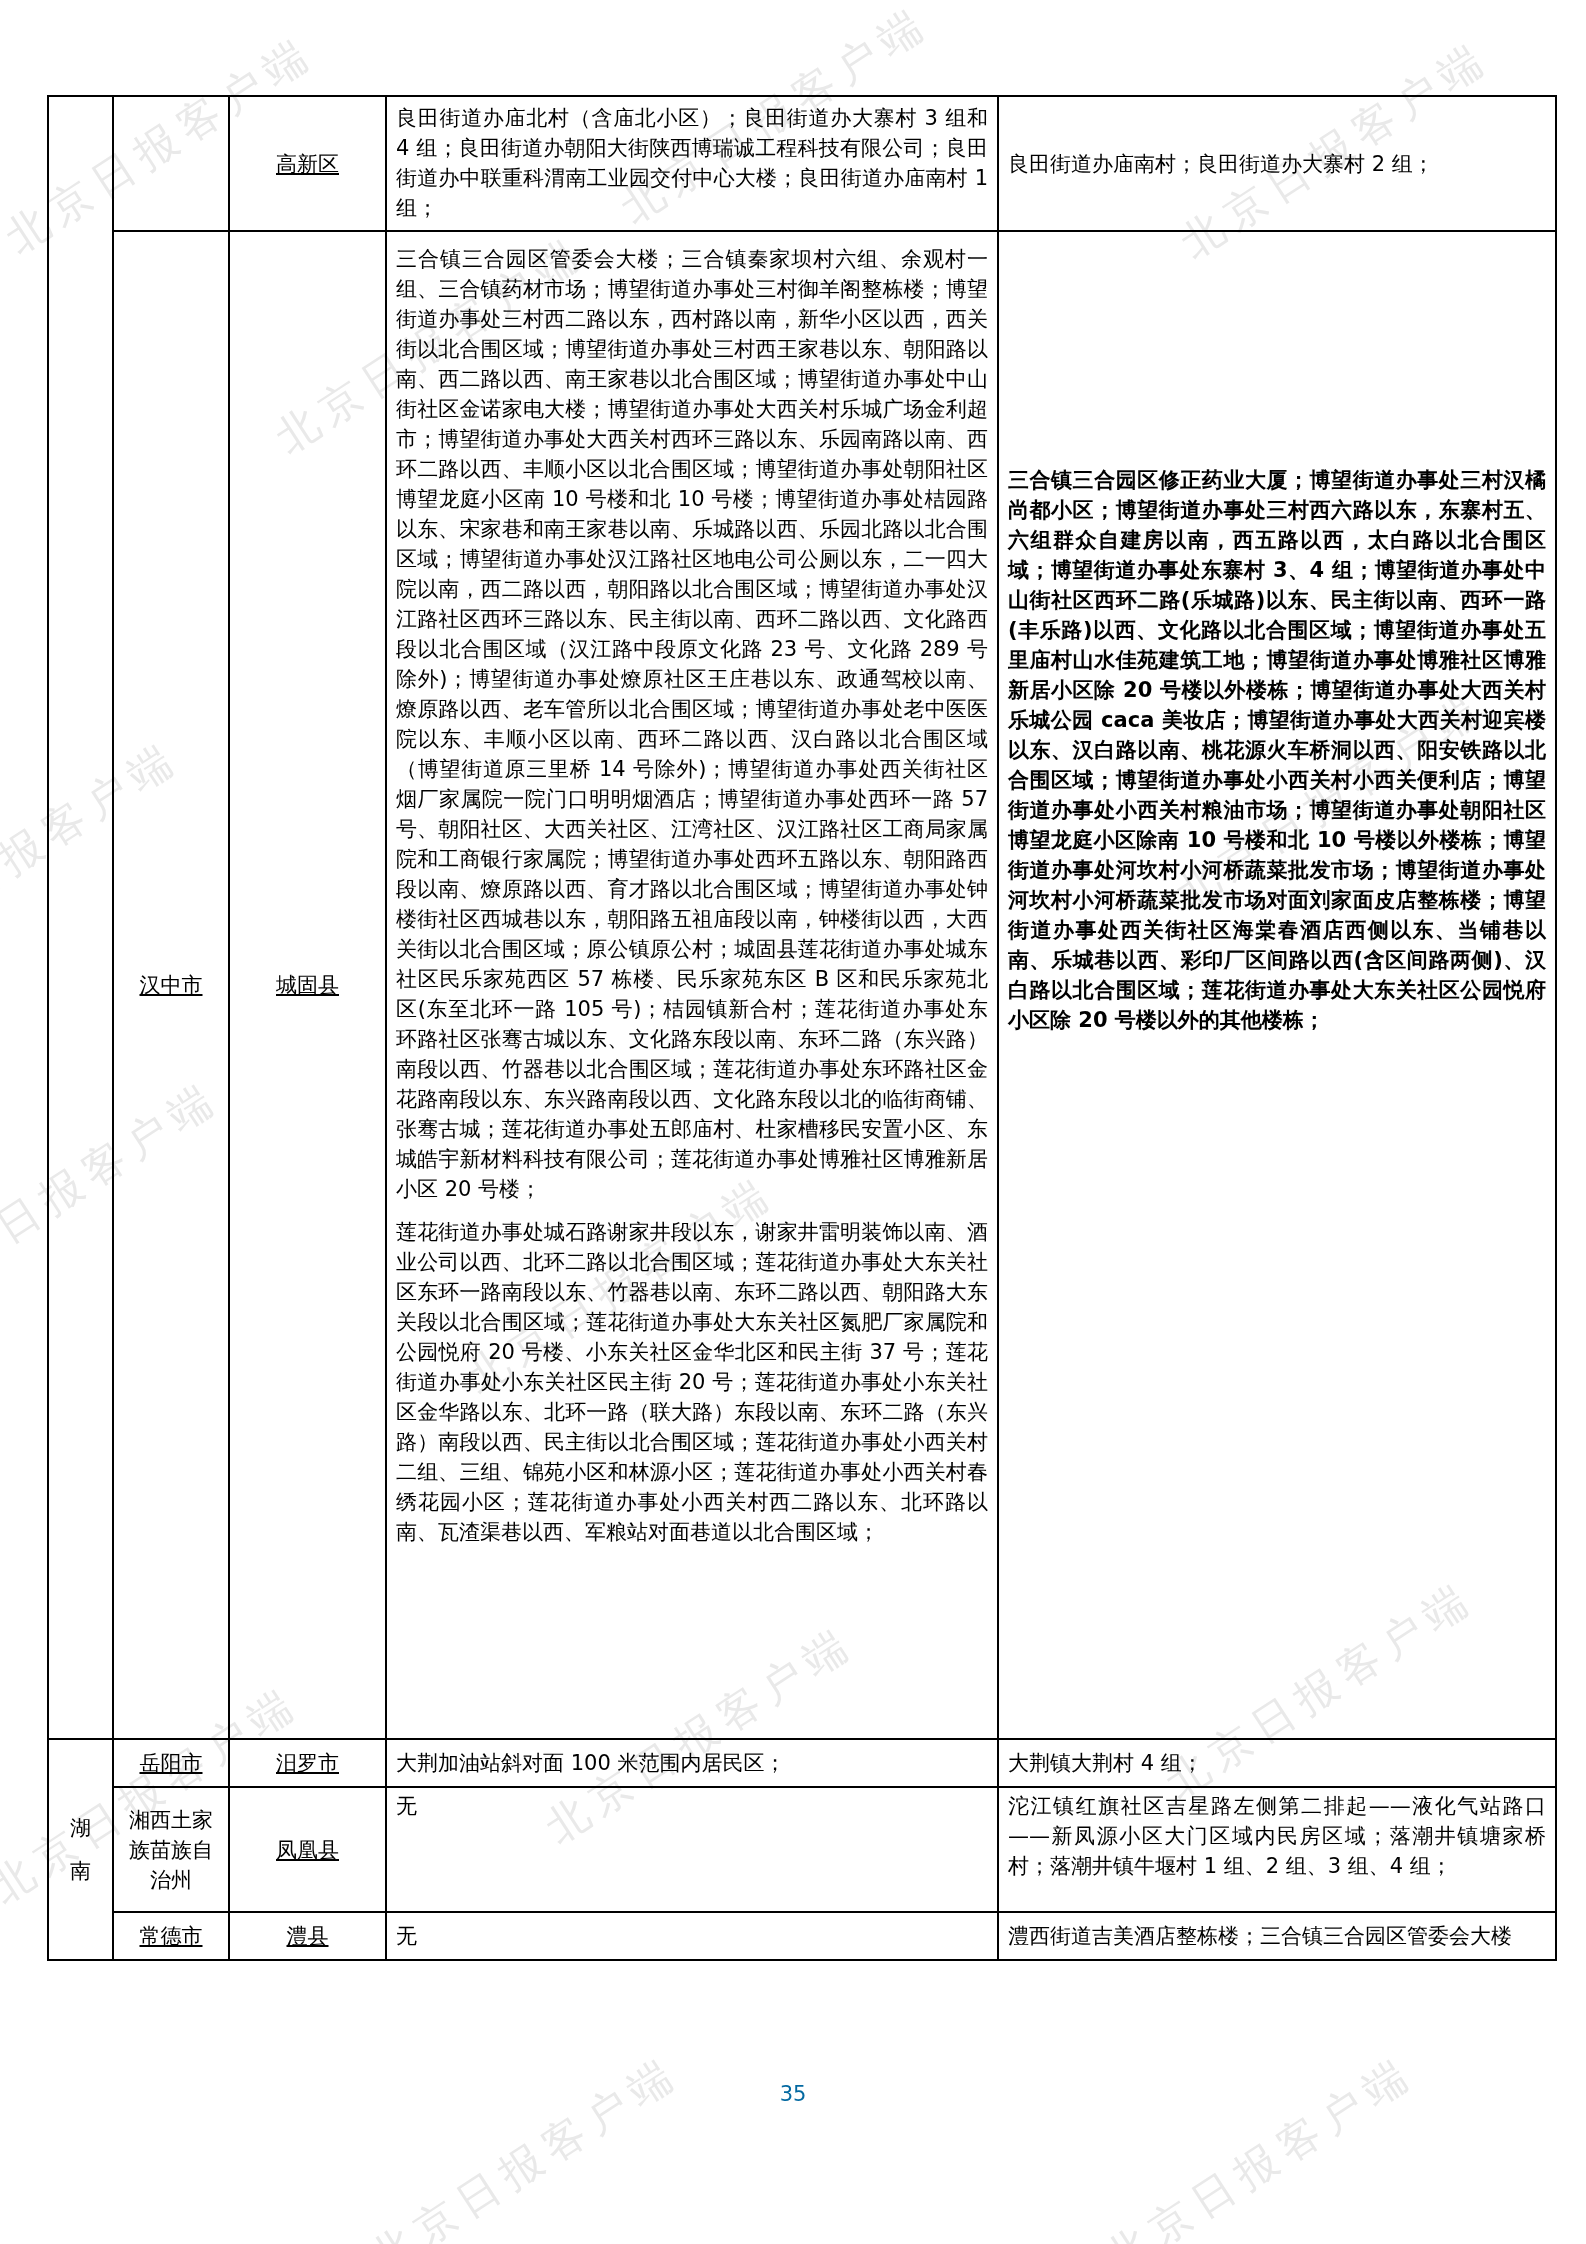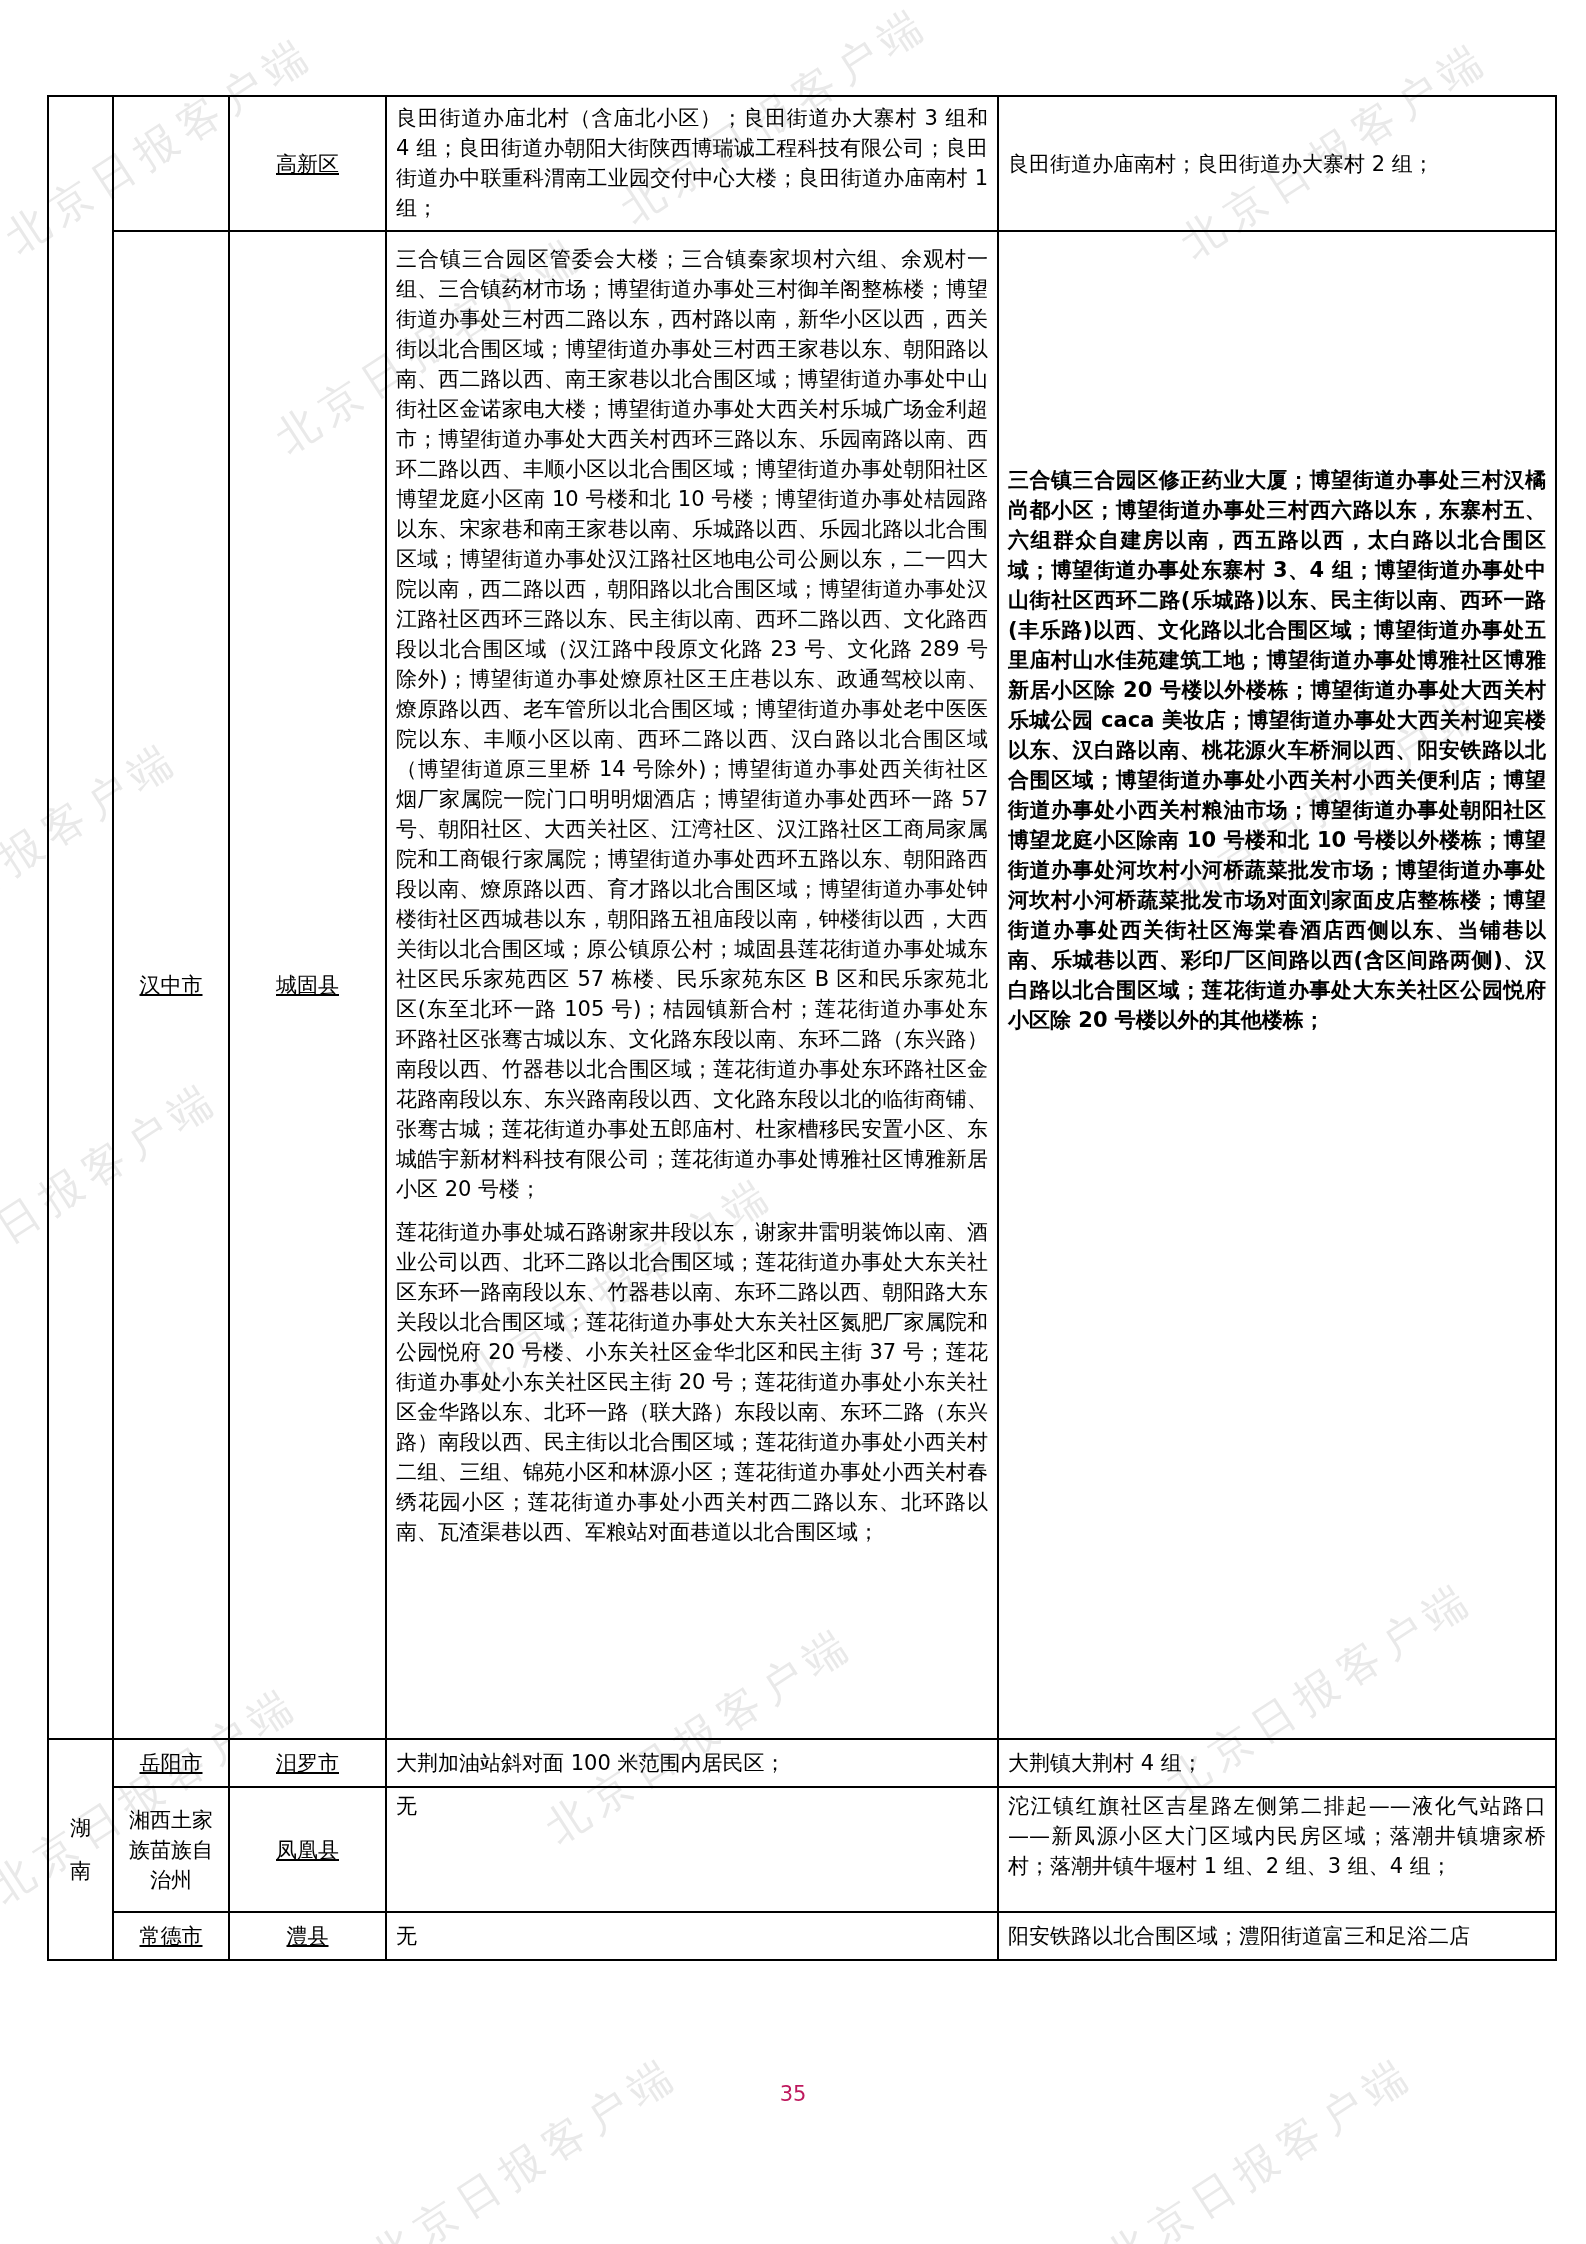--- a/index.html
+++ b/index.html
@@ -32,21 +32,21 @@
   .bigbox{height:1504px;padding-top:12px;}
   .bigbox p{margin:0;}
   .bigbox p + p{margin-top:13px;}
   .big2box{height:1504px;padding-top:233px;font-weight:bold;}
   .midbox{padding-top:3px;height:100px;}
   .vertical-word{width:1.2em;margin:0 auto;word-break:break-all;line-height:43px;text-align:center;}
   .citywrap{word-break:break-all;text-align:center;padding:0 7px;}
   
   .pagenum{
     position:absolute;z-index:1;left:0;width:1586px;top:2082px;text-align:center;
-    font-size:21px;color:#be185d;
+    font-size:21px;color:#0369a1;
   }
 </style>
 </head>
 <body>
 
 <div class="wm" style="left:160px;top:145px">北京日报客户端</div>
 <div class="wm" style="left:775px;top:115px">北京日报客户端</div>
 <div class="wm" style="left:1335px;top:150px">北京日报客户端</div>
 <div class="wm" style="left:430px;top:345px">北京日报客户端</div>
 <div class="wm" style="left:25px;top:850px">北京日报客户端</div>
@@ -122,19 +122,19 @@
     </td>
   </tr>
 
   <tr style="height:32px">
     <td class="label">常德市</td>
     <td class="label">澧县</td>
     <td>
       <div class="cellbox area">无</div>
     </td>
     <td>
-      <div class="cellbox area">阳安铁路以北合围区域；澧阳街道富三和足浴二店</div>
+      <div class="cellbox area">澧西街道吉美酒店整栋楼；三合镇三合园区管委会大楼</div>
     </td>
   </tr>
 </tbody>
   </table>
 
 <div class="pagenum">35</div>
 
 </body></html>

